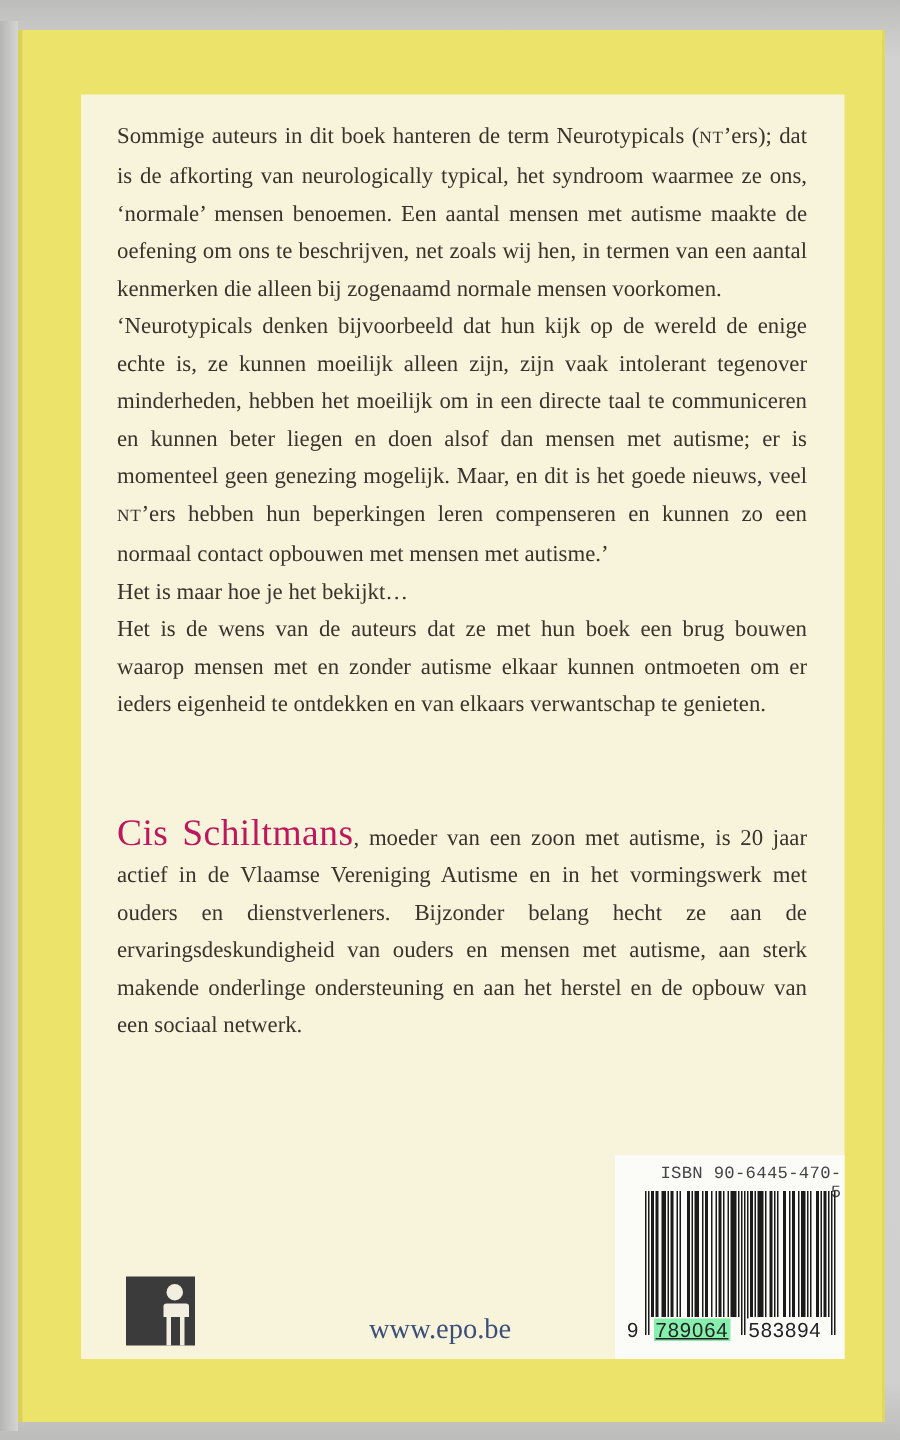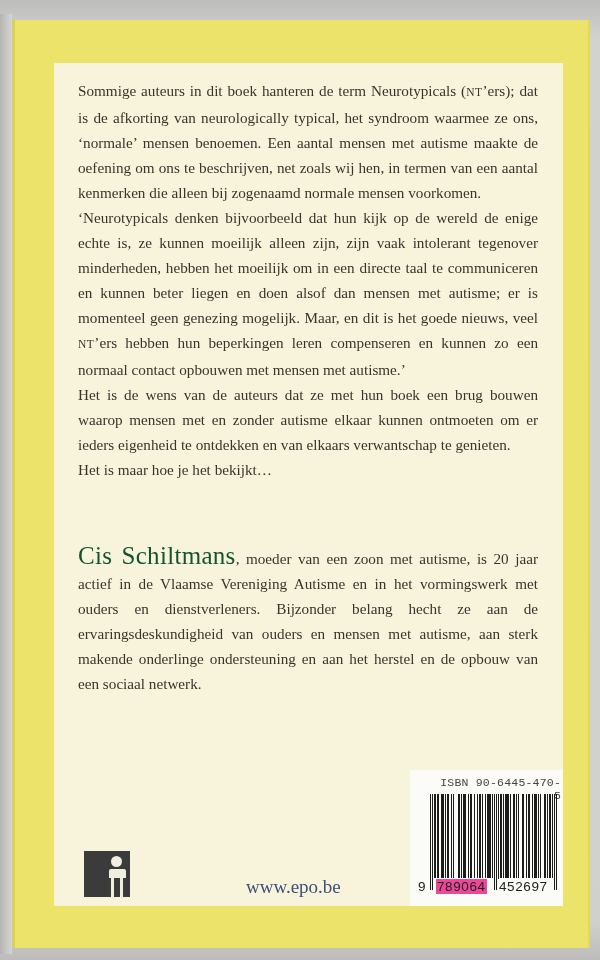--- a/index.html
+++ b/index.html
@@ -35,21 +35,21 @@
   .text-block p { margin:0; }
   .sc { font-size:11.5px; letter-spacing:0.5px; }
   .bio {
     position:absolute; left:78px; top:543px; width:460px;
     font-family:"Liberation Serif","DejaVu Serif",serif;
     font-size:15.2px; line-height:25px; color:#3a332c;
     text-align:justify;
   }
   .bio p { margin:0; }
   .author {
-    font-size:25px; color:#14532d; letter-spacing:0.3px;
+    font-size:25px; color:#be185d; letter-spacing:0.3px;
   }
   .logo {
     position:absolute; left:84px; top:851px; width:46px; height:46px;
     background:#3b3b3b;
   }
   .logo .head {
     position:absolute; left:27px; top:5px; width:11px; height:11px;
     border-radius:50%; background:#f2eee0;
   }
   .logo .body {
@@ -81,36 +81,36 @@
   }
   .bars span { display:block; height:84px; background:#1b1b1b; }
   .bars span.guard { height:96px; }
   .bars span.gap { background:transparent; }
   .ean {
     position:absolute; left:418px; top:879px; width:145px;
     font-family:"Liberation Sans","DejaVu Sans",sans-serif;
     font-size:13.5px; color:#222; letter-spacing:0.6px;
   }
   .ean .first { position:absolute; left:0; top:0; }
-  .ean .g1 { position:absolute; left:18px; top:0; background:#ec4899; padding:0 1px; }
+  .ean .g1 { position:absolute; left:18px; top:0; background:#86efac; padding:0 1px;text-decoration:underline; }
   .ean .g2 { position:absolute; left:80px; top:0; background:#fbfbf8; padding:0 1px; }
 </style>
 </head>
 <body>
 
 <div class="page-shadow"></div>
 <div class="spine-edge"></div>
 <div class="cover"></div>
 <div class="panel"></div>
 
 <div class="text-block">
   <p><span>Sommige auteurs in dit boek hanteren de term Neurotypicals (</span><span class="sc">NT</span><span>’ers); dat is de afkorting van neurologically typical, het syndroom waarmee ze ons, ‘normale’ mensen benoemen. Een aantal mensen met autisme maakte de oefening om ons te beschrijven, net zoals wij hen, in termen van een aantal kenmerken die alleen bij zogenaamd normale mensen voorkomen.</span></p>
   <p><span>‘Neurotypicals denken bijvoorbeeld dat hun kijk op de wereld de enige echte is, ze kunnen moeilijk alleen zijn, zijn vaak intolerant tegenover minderheden, hebben het moeilijk om in een directe taal te communiceren en kunnen beter liegen en doen alsof dan mensen met autisme; er is momenteel geen genezing mogelijk. Maar, en dit is het goede nieuws, veel </span><span class="sc">NT</span><span>’ers hebben hun beperkingen leren compenseren en kunnen zo een normaal contact opbouwen met mensen met autisme.’</span></p>
+  <p>Het is maar hoe je het bekijkt…</p>
   <p>Het is de wens van de auteurs dat ze met hun boek een brug bouwen waarop mensen met en zonder autisme elkaar kunnen ontmoeten om er ieders eigenheid te ontdekken en van elkaars verwantschap te genieten.</p>
-  <p>Het is maar hoe je het bekijkt…</p>
 </div>
 
 <div class="bio">
   <p><span class="author">Cis Schiltmans</span><span>, moeder van een zoon met autisme, is 20 jaar actief in de Vlaamse Vereniging Autisme en in het vormingswerk met ouders en dienstverleners. Bijzonder belang hecht ze aan de ervaringsdeskundigheid van ouders en mensen met autisme, aan sterk makende onderlinge ondersteuning en aan het herstel en de opbouw van een sociaal netwerk.</span></p>
 </div>
 
 <div class="logo">
   <div class="head"></div>
   <div class="body"></div>
   <div class="leg1"></div>
@@ -207,14 +207,14 @@
     <span style="width: 1.4px;"></span>
     <span class="gap" style="width: 1.4px;"></span>
     <span class="guard" style="width: 1.4px;"></span>
     <span class="gap" style="width: 1.4px;"></span>
     <span class="guard" style="width: 1.4px;"></span>
     <span class="gap" style="width: 1.4px;"></span>
   </div>
 <div class="ean">
   <span class="first">9</span>
   <span class="g1">789064</span>
-  <span class="g2">452697</span>
+  <span class="g2">583894</span>
 </div>
 
 </body></html>

